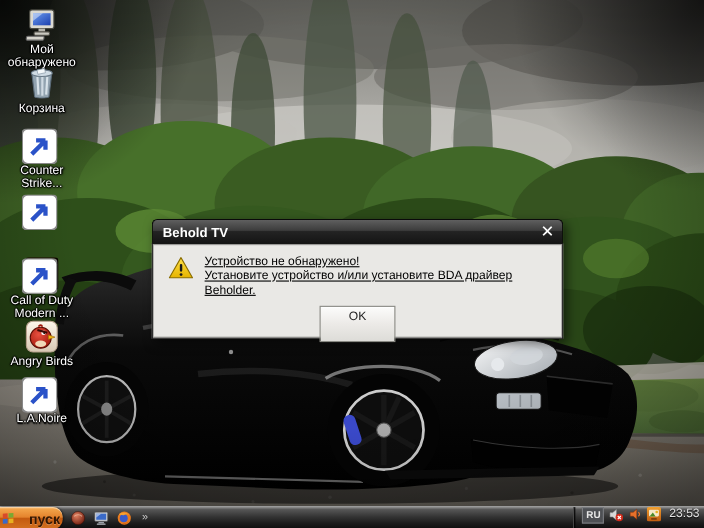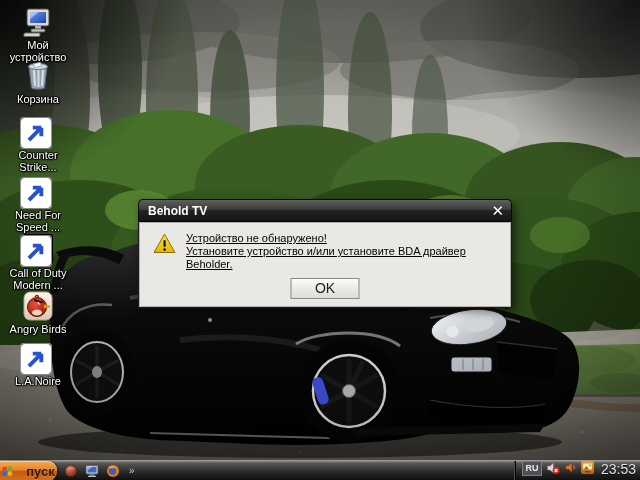--- a/index.html
+++ b/index.html
@@ -26,44 +26,44 @@
   .dialog-title{height:22px;border-radius:5px 5px 0 0;border:1px solid #0a0a0a;border-bottom:none;
     background:linear-gradient(180deg,#5f5f5f 0%,#3c3c3c 45%,#232323 50%,#151515 100%);
     color:#fff;font-size:12px;font-weight:bold;line-height:22px;padding-left:9px;
     box-sizing:border-box;position:relative;}
   .dialog-close{position:absolute;right:7px;top:0;line-height:22px;font-size:15px;
     font-weight:bold;color:#fff;cursor:default;}
   .dialog-body{position:relative;height:85px;background:#e9e8e5;border:1px solid #1a1a1a;border-top:1px solid #000;
     box-shadow:inset 0 0 0 1px #b2b1ae;}
   .warn-icon{position:absolute;left:14px;top:11px;width:23px;height:21px;}
   .dlg-text{position:absolute;left:47px;top:10px;font-size:11px;line-height:13px;color:#000;text-decoration:underline;}
-  .ok-button{position:absolute;left:50%;transform:translateX(-50%);top:56px;width:69px;height:21px;
+  .ok-button{position:absolute;left:50%;transform:translateX(-50%);top:56px;width:69px;height:33px;
     background:linear-gradient(180deg,#fcfcfb 0%,#eceae7 50%,#dddcd8 100%);
-    border:1px solid #8a8a84;box-sizing:border-box;font-size:14px;color:#222;
+    border:1px solid #8a8a84;box-sizing:border-box;font-size:11px;color:#222;
     text-align:center;line-height:19px;box-shadow:inset 0 1px 0 rgba(255,255,255,.7);}
 
   
   .taskbar{position:absolute;left:0;bottom:0;width:640px;height:20px;
     background:linear-gradient(180deg,#8a8a8a 0%,#565656 12%,#353535 45%,#1d1d1d 75%,#101010 100%);
     border-top:1px solid #9a9a9a;box-sizing:border-box;}
   .start-button{position:absolute;left:0;top:0;height:20px;width:57px;
     background:linear-gradient(180deg,#f6ab50 0%,#e5842e 45%,#c45a10 52%,#d4711f 100%);
     border-radius:0 9px 9px 0;box-shadow:inset 0 1px 0 rgba(255,255,255,.45),1px 0 2px rgba(0,0,0,.5);
     display:flex;align-items:center;justify-content:center;gap:13px;}
   .start-button span{font-size:13px;font-weight:bold;color:#351803;
     text-shadow:0 1px 0 rgba(255,255,255,.25);}
   .quick-launch{position:absolute;left:64px;top:0;height:20px;display:flex;align-items:center;gap:7px;}
   .quick-launch svg{display:block;}
   .ql-overflow{font-size:10px;color:#c8c8c8;line-height:20px;margin-left:2px;}
   .tray{position:absolute;right:4px;top:0;height:32px;display:flex;align-items:flex-start;gap:4px;
     border-left:1px solid #000;padding-left:6px;box-shadow:-1px 0 0 #4a4a4a;}
   .lang-box{width:18px;height:13px;background:#4e5054;border:1px solid #7a7c80;
     color:#e8e8e8;font-size:9px;font-weight:bold;text-align:center;line-height:13px;}
   .tray svg{display:block;}
-  .tray-clock{font-size:14px;color:#e2e2e2;margin-left:3px;text-shadow:0 1px 1px #000;}
+  .tray-clock{font-size:11px;color:#e2e2e2;margin-left:3px;text-shadow:0 1px 1px #000;}
 </style>
 </head>
 <body>
 
 <div id="screen">
 
   <svg id="wallpaper" viewBox="0 0 640 460" preserveAspectRatio="none">
     <defs>
       <linearGradient id="skyG" x1="0" y1="0" x2="0" y2="1">
         <stop offset="0%" stop-color="#7c7b76"></stop>
@@ -238,21 +238,21 @@
             </linearGradient>
           </defs>
         <rect x="5" y="3" width="22" height="17" rx="2" fill="#dcdad2" stroke="#4a4a42"></rect>
         <rect x="8" y="6" width="16" height="11" fill="url(#scrG)"></rect>
         <polygon points="8,6 17,6 8,13" fill="#fff" opacity=".45"></polygon>
         <rect x="13" y="20" width="6" height="3" fill="#b8b6ae"></rect>
         <rect x="9" y="23" width="14" height="3" rx="1" fill="#cac8c0" stroke="#55534b"></rect>
         <rect x="6" y="27" width="16" height="3.5" rx="1" fill="#d5d3cb" stroke="#666" transform="skewX(-8)"></rect>
       </svg>
     </div>
-    <div class="icon-label">Мой устройство</div>
+    <div class="icon-label">Мой обнаружено</div>
   </div>
 
   <div class="desk-icon" style="top:116px">
     <div class="icon-art">
       <svg viewBox="0 0 32 32">
         <defs>
             <radialGradient id="csG" cx="40%" cy="35%" r="70%">
           <stop offset="0%" stop-color="#7a8ea0"></stop>
               <stop offset="100%" stop-color="#141e28"></stop>
             </radialGradient>
@@ -295,21 +295,20 @@
           </defs>
         <rect x="3" y="3" width="26" height="26" rx="3" fill="url(#nfsG)" stroke="#111"></rect>
         <path d="M9 22 L15 9 L23 11 L13 23 Z" fill="#c6ccd4"></path>
         <path d="M15 9 L23 11" stroke="#eef2f6" stroke-width="1.5"></path>
       </svg>
       <svg class="shortcut-badge" viewBox="0 0 9 9">
         <rect width="9" height="9" rx="1.5" fill="#fff" stroke="#888" stroke-width=".5"></rect>
         <path d="M2.5 6.5 L6 3 M6 3 L3.6 3 M6 3 L6 5.4" stroke="#2a52c8" stroke-width="1.1" fill="none"></path>
       </svg>
     </div>
-    <div class="icon-label">Need For Speed ...</div>
   </div>
 
   <div class="desk-icon" style="top:234px">
     <div class="icon-art">
       <div class="cod-art">
           <span>2</span>
         </div>
       <svg class="shortcut-badge" viewBox="0 0 9 9">
         <rect width="9" height="9" rx="1.5" fill="#fff" stroke="#888" stroke-width=".5"></rect>
         <path d="M2.5 6.5 L6 3 M6 3 L3.6 3 M6 3 L6 5.4" stroke="#2a52c8" stroke-width="1.1" fill="none"></path>

